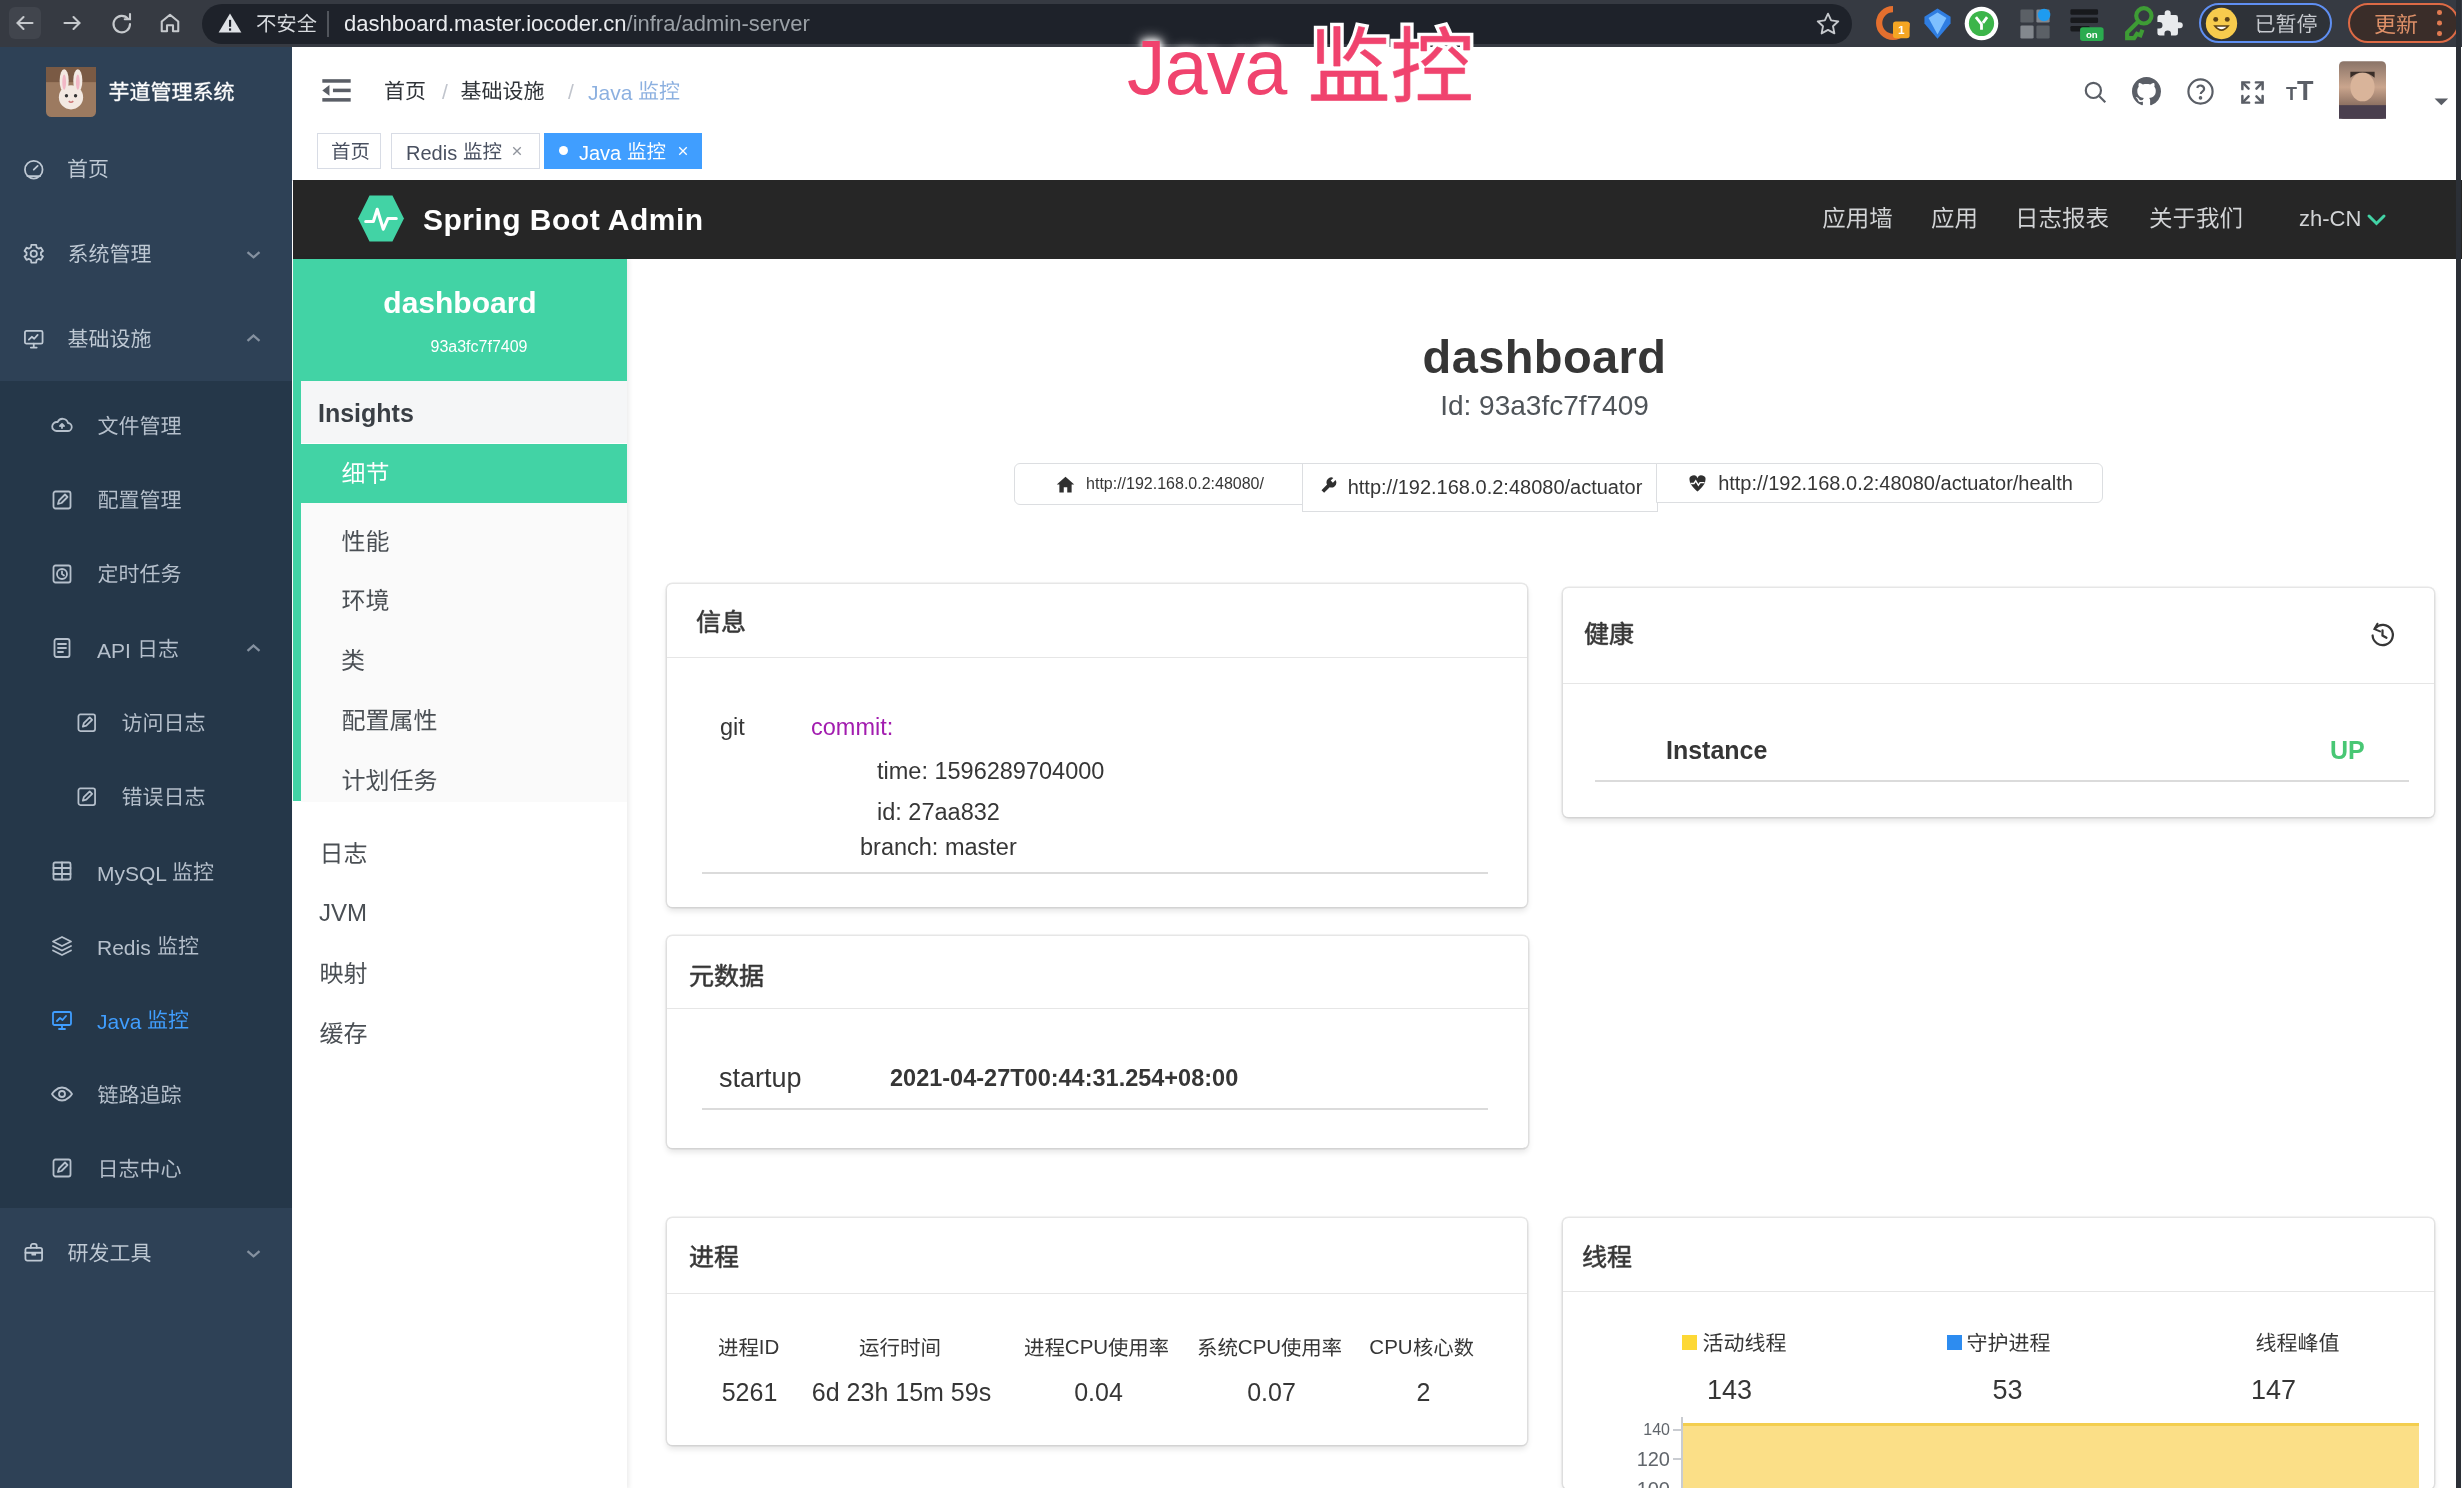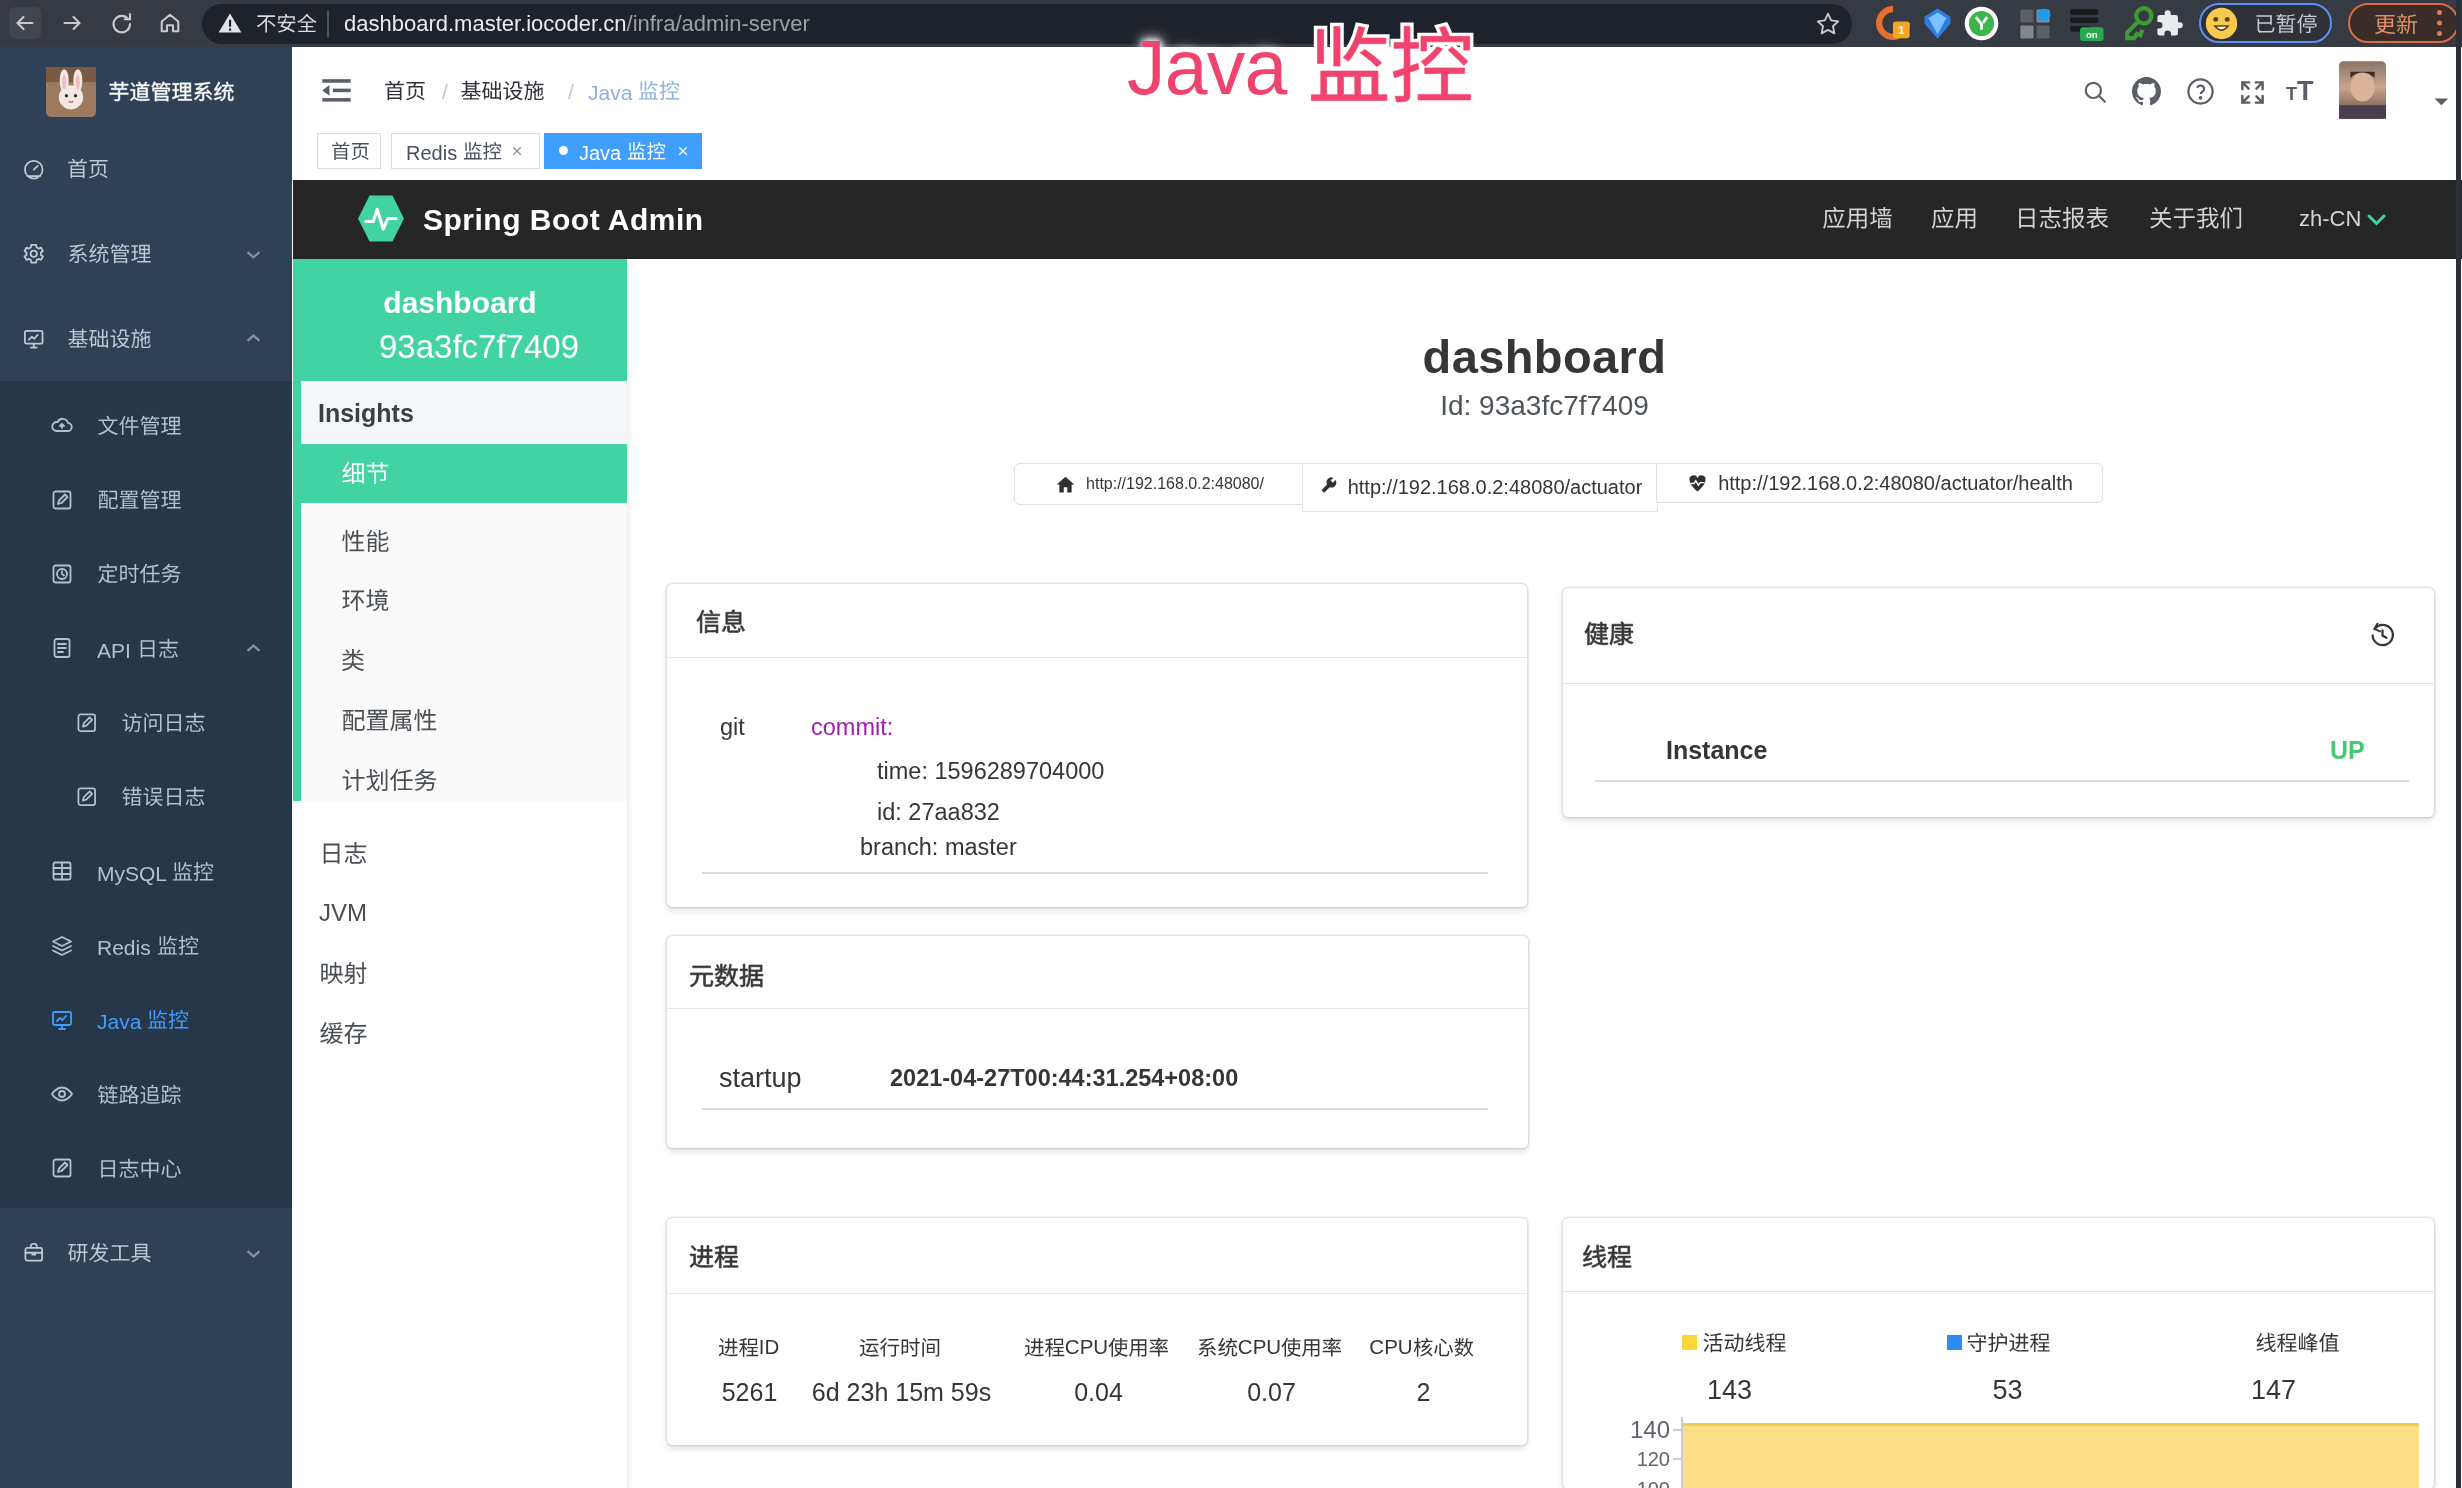--- a/index.html
+++ b/index.html
@@ -522,21 +522,21 @@
         <use href="#u4EEC" x="3000"></use>
       </g>
     </svg></div>
 <div style="position:absolute;left:2299px;top:206px;font-size:22px;line-height:25.5px;color:#d2d4d6;font-weight:400;letter-spacing:0px;white-space:nowrap;">zh-CN</div>
 <svg style="position:absolute;left:2366px;top:213px" width="21" height="15" viewBox="0 0 28 20" fill="none" stroke="#42d3a5" stroke-width="4" stroke-linecap="round">
     <path d="M4 4l10 10L24 4"></path>
   </svg>
 <div style="position:absolute;left:293px;top:259px;width:334px;height:1230px;background:#fff;box-shadow:2.3px 0 4.6px rgba(0,0,0,0.08)"></div>
 <div style="position:absolute;left:293px;top:259px;width:334px;height:123px;background:#42d3a5"></div>
 <div style="position:absolute;left:293px;top:288px;width:334px;text-align:center;font-size:30px;line-height:30px;color:#fff;font-weight:700">dashboard</div>
-<div style="position:absolute;left:293px;top:334px;width:372px;text-align:center;font-size:33px;line-height:25px;color:#fff">93a3fc7f7409</div>
+<div style="position:absolute;left:293px;top:334px;width:372px;text-align:center;font-size:16px;line-height:25px;color:#fff">93a3fc7f7409</div>
 <div style="position:absolute;left:293px;top:381px;width:334px;height:62px;background:#f5f6f7"></div>
 <div style="position:absolute;left:293px;top:381px;width:7.6px;height:420px;background:#42d3a5"></div>
 <div style="position:absolute;left:318px;top:399px;font-size:25px;line-height:29px;color:#3a3f45;font-weight:700;letter-spacing:0px;white-space:nowrap;">Insights</div>
 <div style="position:absolute;left:293px;top:444px;width:334px;height:59px;background:#42d3a5"></div>
 <div style="position:absolute;left:341px;top:461px;line-height:0"><svg style="display:inline-block;vertical-align:-0.12em;" width="49" height="24" viewBox="0 0 2000 1000" overflow="visible">
       <g fill="#ffffff">
         <use href="#u7EC6" x="0"></use>
         <use href="#u8282" x="1000"></use>
       </g>
     </svg></div>
@@ -767,21 +767,21 @@
     </svg></div>
 <div style="position:absolute;left:1540px;top:1390px;width:379px;height:0;display:flex;justify-content:center;align-items:center;line-height:0">
     <span style="font-size:27px;color:#363636">143</span>
   </div>
 <div style="position:absolute;left:1818px;top:1390px;width:379px;height:0;display:flex;justify-content:center;align-items:center;line-height:0">
     <span style="font-size:27px;color:#363636">53</span>
   </div>
 <div style="position:absolute;left:2084px;top:1390px;width:379px;height:0;display:flex;justify-content:center;align-items:center;line-height:0">
     <span style="font-size:27px;color:#363636">147</span>
   </div>
-<div style="position:absolute;left:1623px;top:1420px;width:47px;text-align:right;font-size:24px;line-height:20px;color:#60656b">140</div>
+<div style="position:absolute;left:1623px;top:1420px;width:47px;text-align:right;font-size:16px;line-height:20px;color:#60656b">140</div>
 <div style="position:absolute;left:1623px;top:1449px;width:47px;text-align:right;font-size:20px;line-height:20px;color:#60656b">120</div>
 <div style="position:absolute;left:1623px;top:1479px;width:47px;text-align:right;font-size:20px;line-height:20px;color:#60656b">100</div>
 <div style="position:absolute;left:1681px;top:1417px;width:1.5px;height:72px;background:#c9ccd1"></div>
 <div style="position:absolute;left:1673px;top:1429px;width:9px;height:1.5px;background:#c9ccd1"></div>
 <div style="position:absolute;left:1673px;top:1458px;width:9px;height:1.5px;background:#c9ccd1"></div>
 <div style="position:absolute;left:1673px;top:1488px;width:9px;height:1.5px;background:#c9ccd1"></div>
 <div style="position:absolute;left:1683px;top:1423px;width:736px;height:66px;background:#fbdf87;border-top:3px solid #f3ce4f;box-sizing:border-box"></div>
 <div style="position:absolute;left:2456px;top:0;width:4.6px;height:1489px;background:#2b2f36"></div>
 <div style="position:absolute;left:1127px;top:23px;line-height:0;white-space:nowrap;z-index:50"><span style="font-family:'Liberation Sans';font-size:77px;line-height:88px;letter-spacing:-0.8px;color:#f0436e;text-shadow:0 0 6px #fff,0 0 10.6px #fff,0 0 15px #fff;vertical-align:top">Java </span><svg style="display:inline-block;vertical-align:-0.12em;margin-top:0px" width="167" height="83" viewBox="0 0 2000 1000" overflow="visible">
       <g fill="#ffffff" stroke="#ffffff" stroke-width="90">

